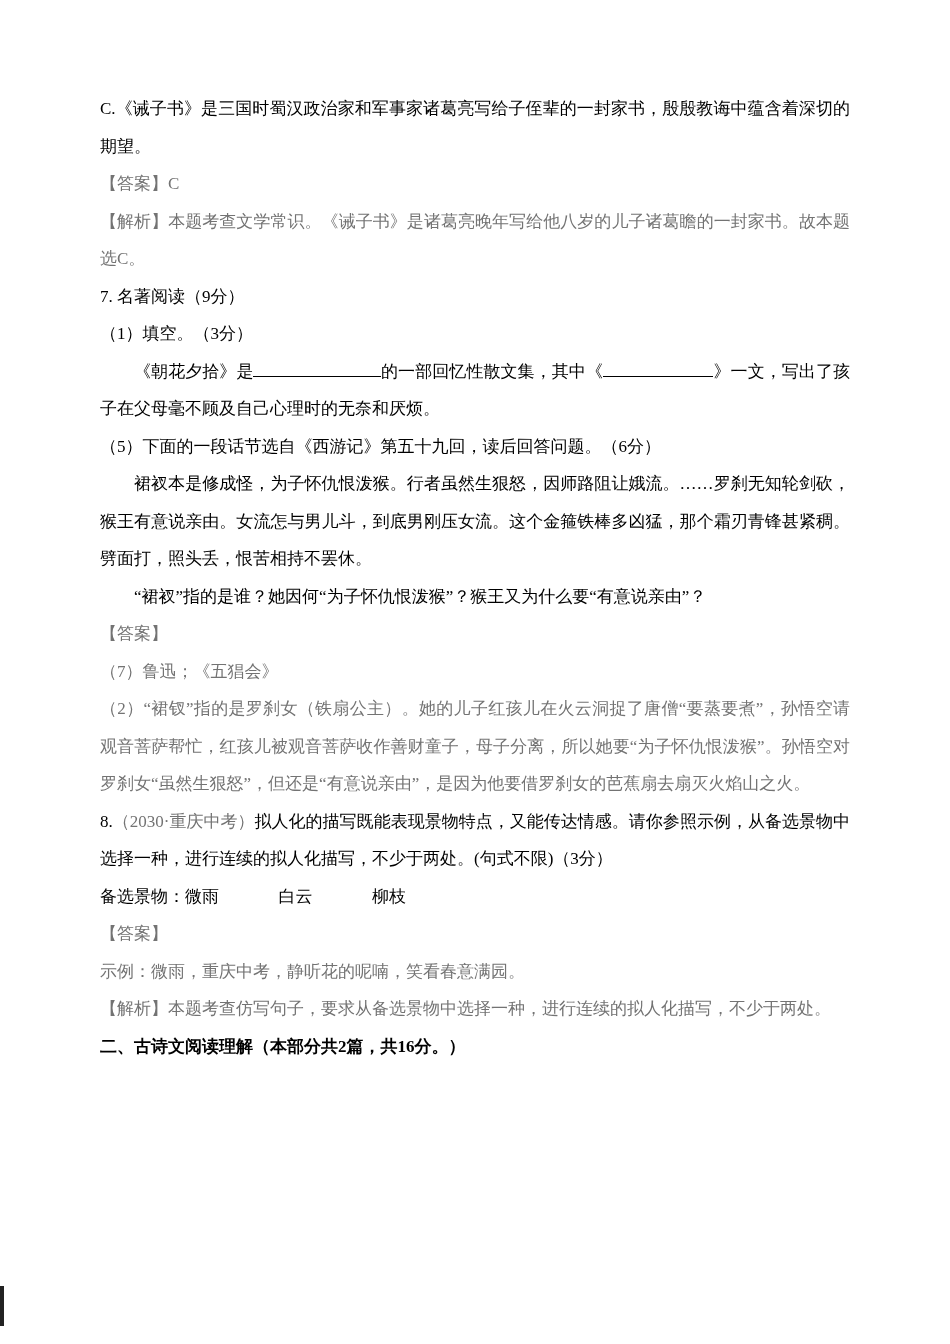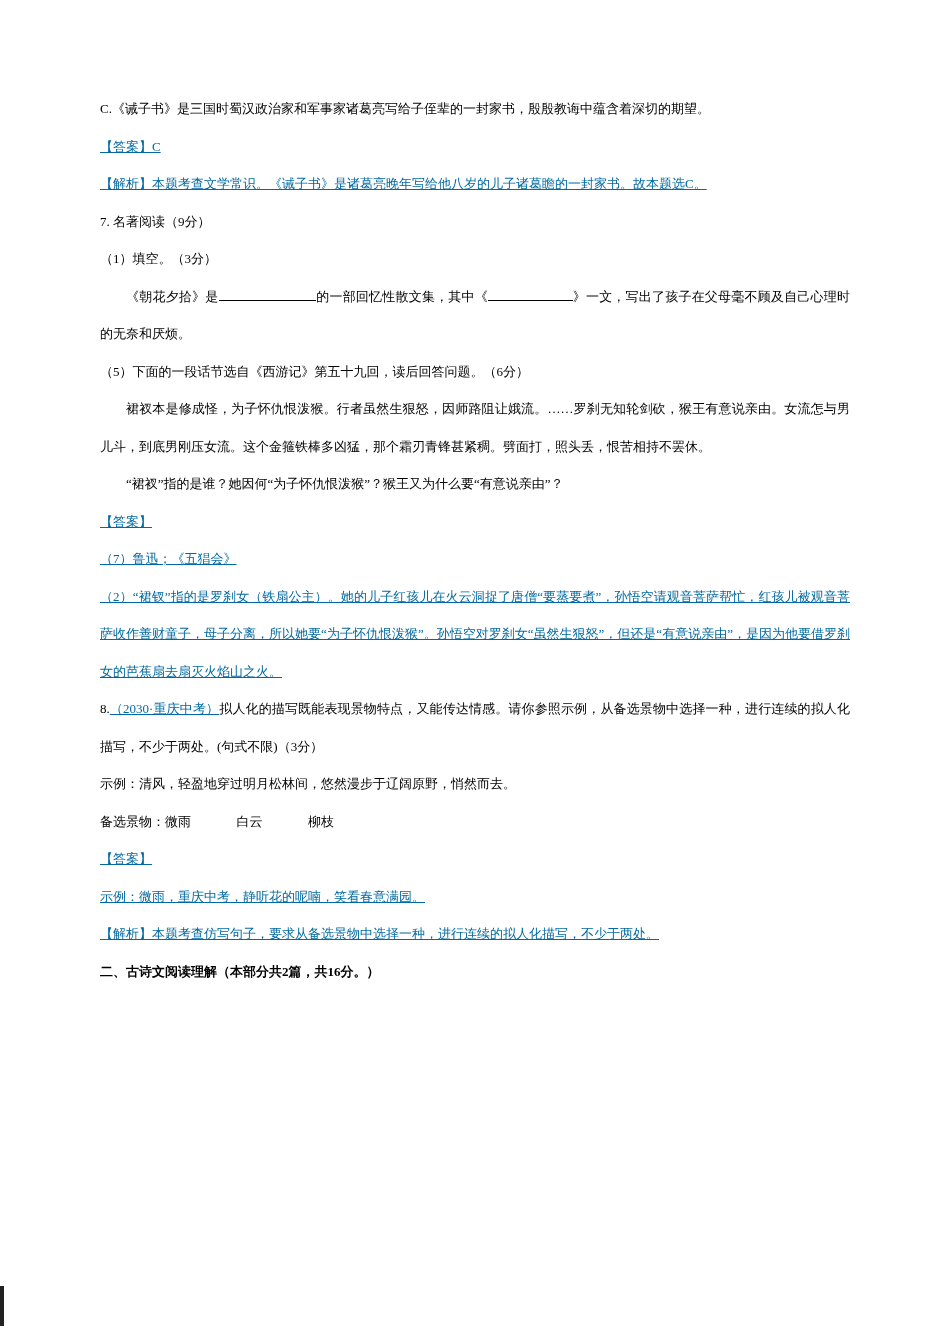--- a/index.html
+++ b/index.html
@@ -12,26 +12,26 @@
     font-family: "Liberation Serif", "DejaVu Serif", serif;
     color: #000000;
   }
   .page {
     position: absolute;
     left: 100px;
     right: 100px;
     top: 90px;
   }
   .para {
-    font-size: 13px;
+    font-size: 17px;
     line-height: 37.5px;
     text-align: justify;
     margin: 0;
   }
-  .red { color: #0369a1; text-decoration: underline; }
+  .red { color: #737373; }
   .bold { font-weight: bold; }
   .indent { text-indent: 2em; }
   .blank {
     display: inline-block;
     border-bottom: 1px solid #000;
     height: 1.05em;
     vertical-align: baseline;
   }
   .blank-1 { width: 7.5em; }
   .blank-2 { width: 6.5em; }
@@ -70,21 +70,20 @@
   <p class="para indent">“裙衩”指的是谁？她因何“为子怀仇恨泼猴”？猴王又为什么要“有意说亲由”？</p>
 
   <p class="para red">【答案】</p>
 
   <p class="para red">（7）鲁迅；《五猖会》</p>
 
   <p class="para red">（2）“裙钗”指的是罗刹女（铁扇公主）。她的儿子红孩儿在火云洞捉了唐僧“要蒸要煮”，孙悟空请观音菩萨帮忙，红孩儿被观音菩萨收作善财童子，母子分离，所以她要“为子怀仇恨泼猴”。孙悟空对罗刹女“虽然生狠怒”，但还是“有意说亲由”，是因为他要借罗刹女的芭蕉扇去扇灭火焰山之火。</p>
 
   <p class="para"><span>8.</span><span class="red">（2030·重庆中考）</span><span>拟人化的描写既能表现景物特点，又能传达情感。请你参照示例，从备选景物中选择一种，进行连续的拟人化描写，不少于两处。(句式不限)（3分）</span></p>
 
-  <p class="para">示例：清风，轻盈地穿过明月松林间，悠然漫步于辽阔原野，悄然而去。</p>
 
   <p class="para"><span>备选景物：</span><span class="option-word">微雨</span><span class="option-word">白云</span><span class="option-word">柳枝</span></p>
 
   <p class="para red">【答案】</p>
 
   <p class="para red">示例：微雨，重庆中考，静听花的呢喃，笑看春意满园。</p>
 
   <p class="para red">【解析】本题考查仿写句子，要求从备选景物中选择一种，进行连续的拟人化描写，不少于两处。</p>
 
   <p class="para bold">二、古诗文阅读理解（本部分共2篇，共16分。）</p>

